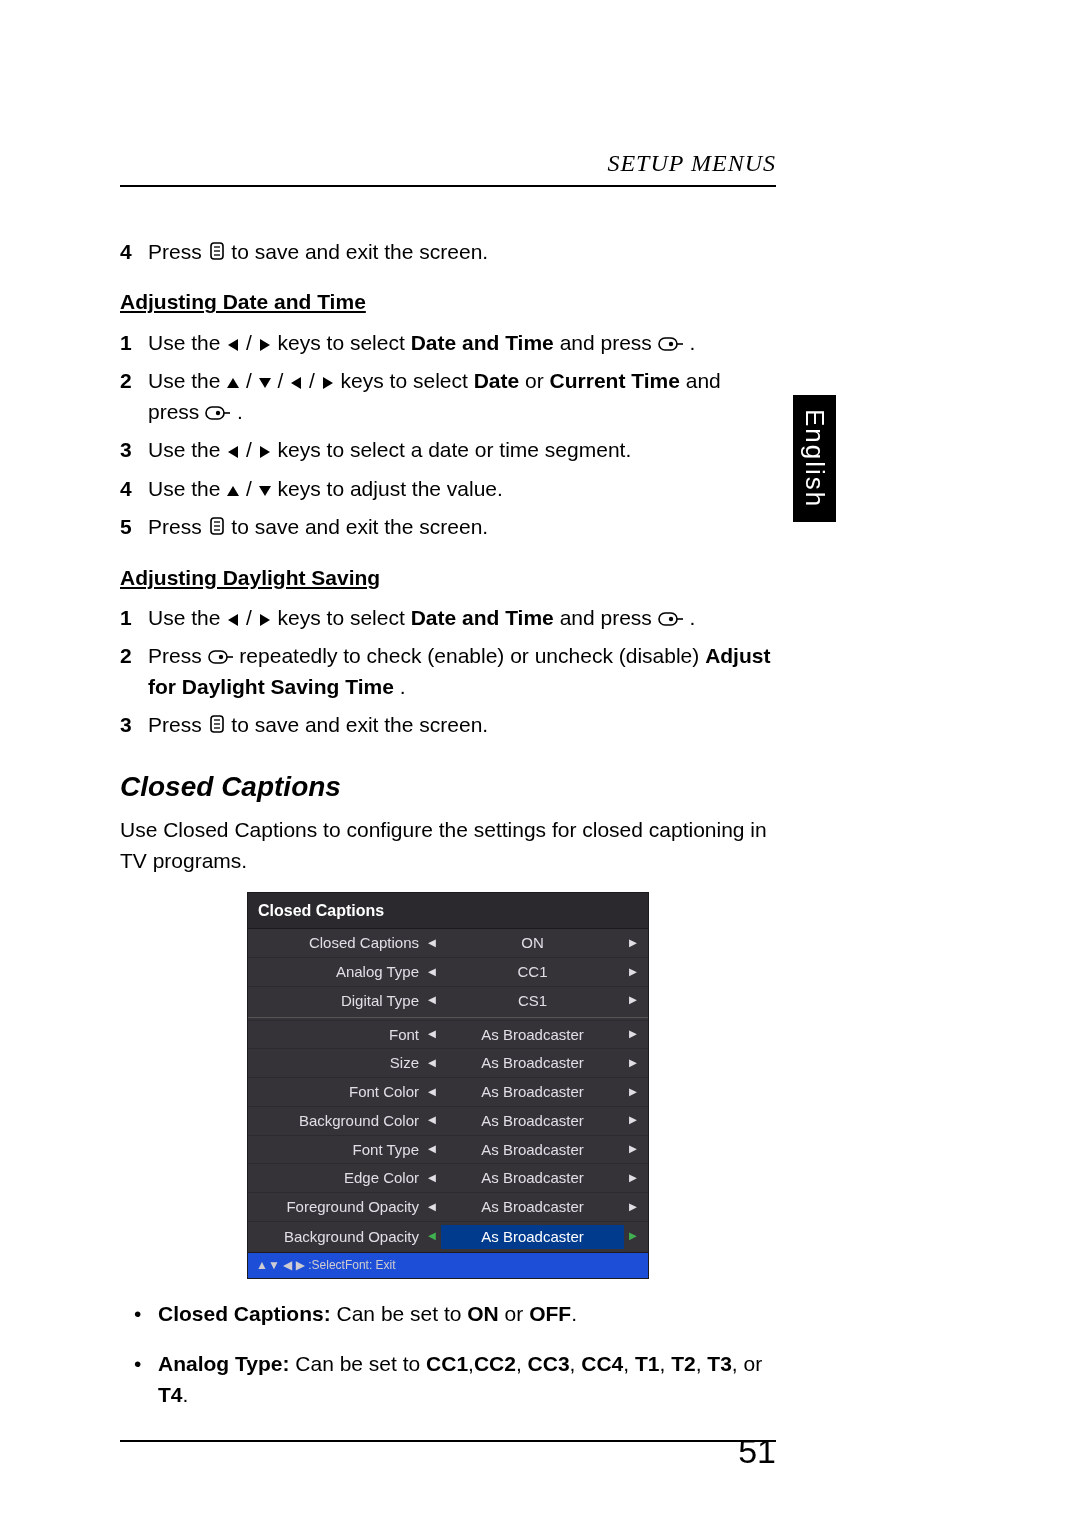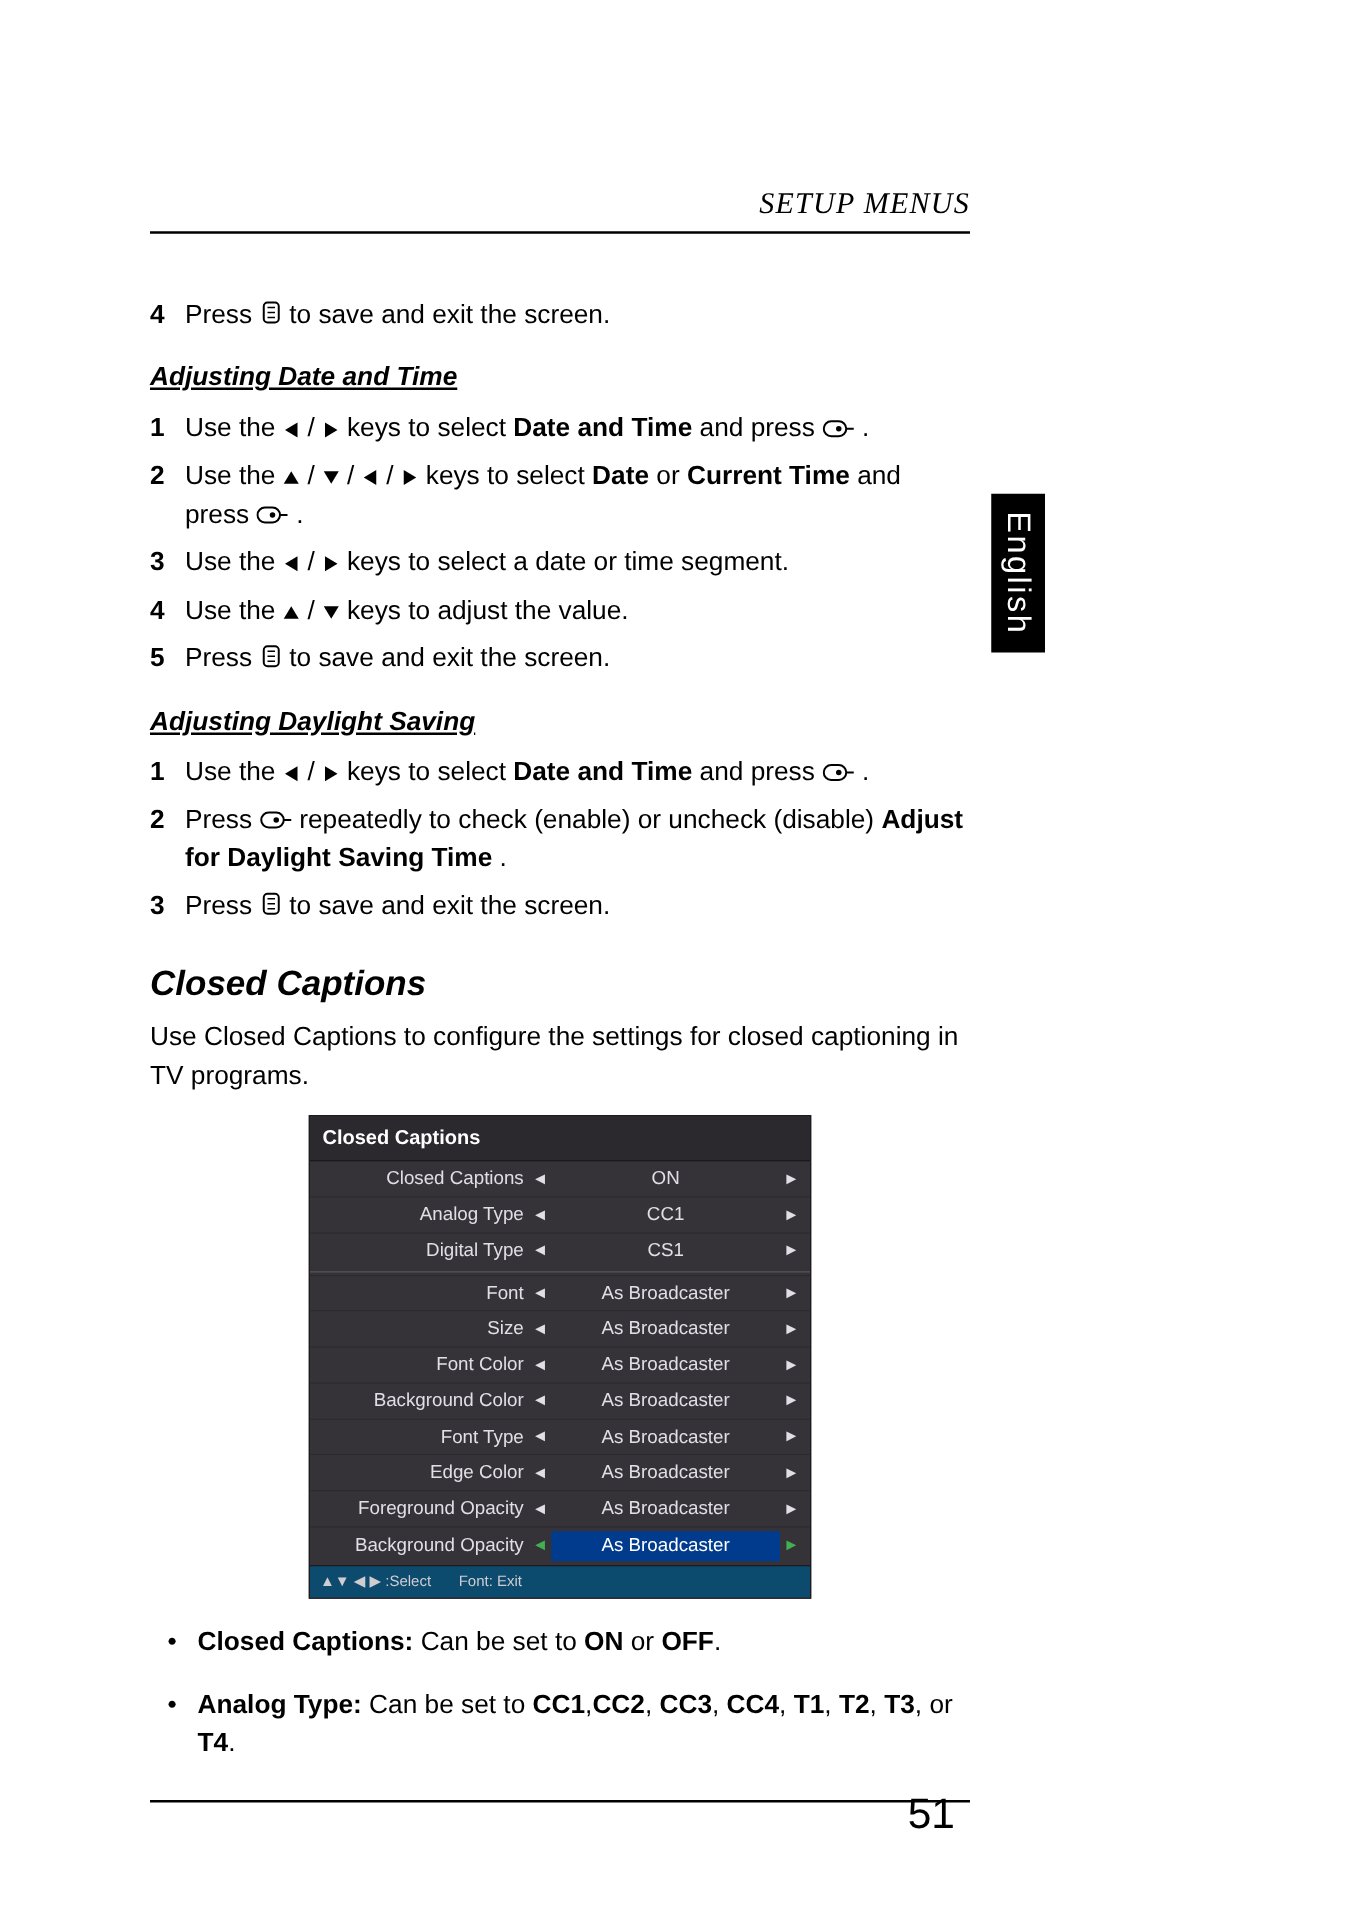--- a/index.html
+++ b/index.html
@@ -60,21 +60,20 @@
     font-weight: bold;
     width: 28px;
     flex-shrink: 0;
   }
   ol.steps > li .txt { flex: 1; }
   .subhead {
     font-weight: bold;
     text-decoration: underline;
     margin: 20px 0 10px 0;
     font-size: 21px;
-    font-style: italic;
   }
   .section-title {
     font-weight: bold;
     font-style: italic;
     font-family: Arial, sans-serif;
     font-size: 28px;
     margin: 26px 0 8px 0;
   }
   .para { margin: 8px 0 16px 0; }
   ul.bullets { list-style: none; padding-left: 14px; }
@@ -83,21 +82,21 @@
     content: "•";
     position: absolute;
     left: 0;
     top: 0;
   }
   .bold { font-weight: bold; }
   .icon { display: inline-block; vertical-align: -2px; }
   .icon svg { display: block; }
   .page-num {
     position: absolute;
-    right: 132px;
+    right: 120px;
     bottom: 58px;
     font-size: 34px;
     font-family: Arial, sans-serif;
   }
   
   .osd-wrap { text-align: center; margin: 14px 0 18px 0; }
   .osd {
     display: inline-block;
     width: 400px;
     background: #353238;
@@ -151,23 +150,22 @@
   }
   .osd .osd-row.selected .arrL,
   .osd .osd-row.selected .arrR {
     color: #40b050;
   }
   .osd .osd-foot {
     display: flex;
     align-items: center;
     font-size: 12px;
     color: #cfcdd1;
-    background: #0c4a6e;
+    background: #1d4ed8;
     padding: 4px 8px;
-    gap: 22px;
     border-top: 1px solid #1c1a1e;
   }
 </style>
 </head>
 <body>
 
 <div class="page">
 
   <div class="header-title">SETUP MENUS</div>
   <hr class="rule top">

